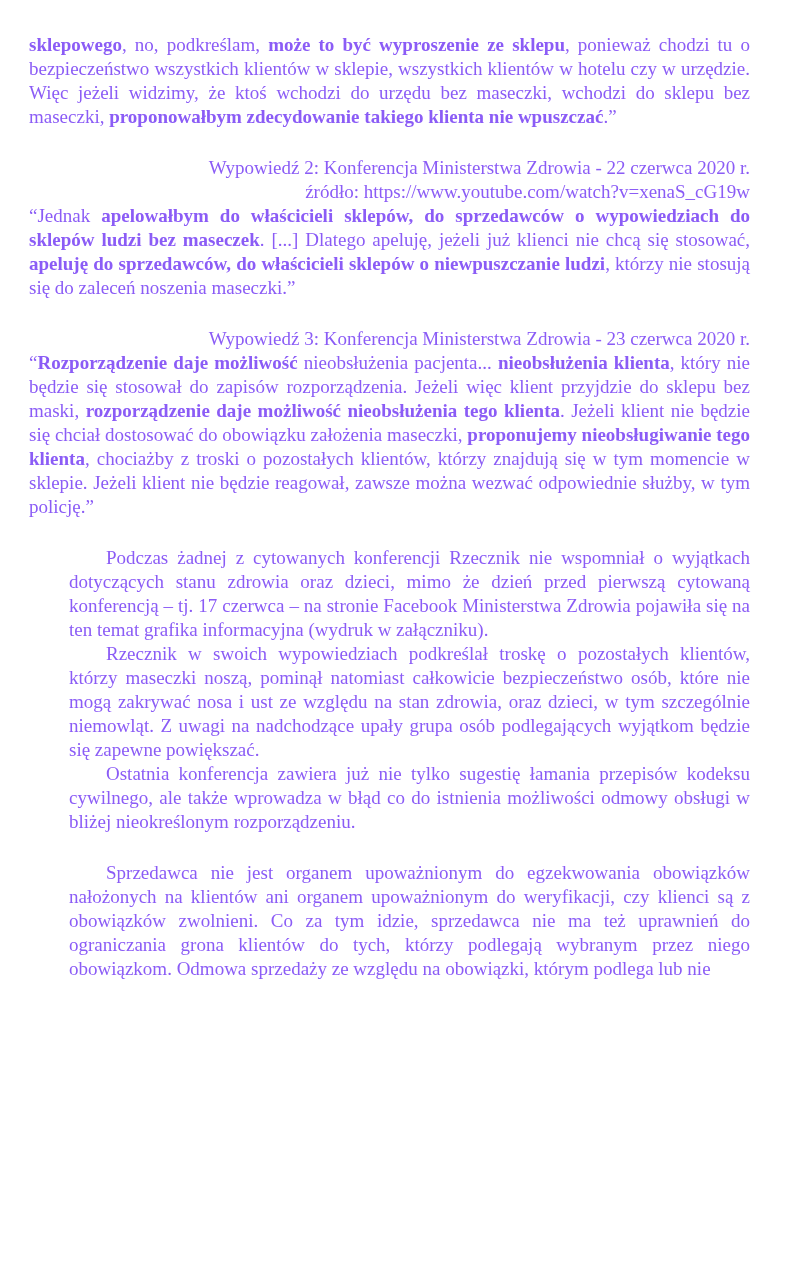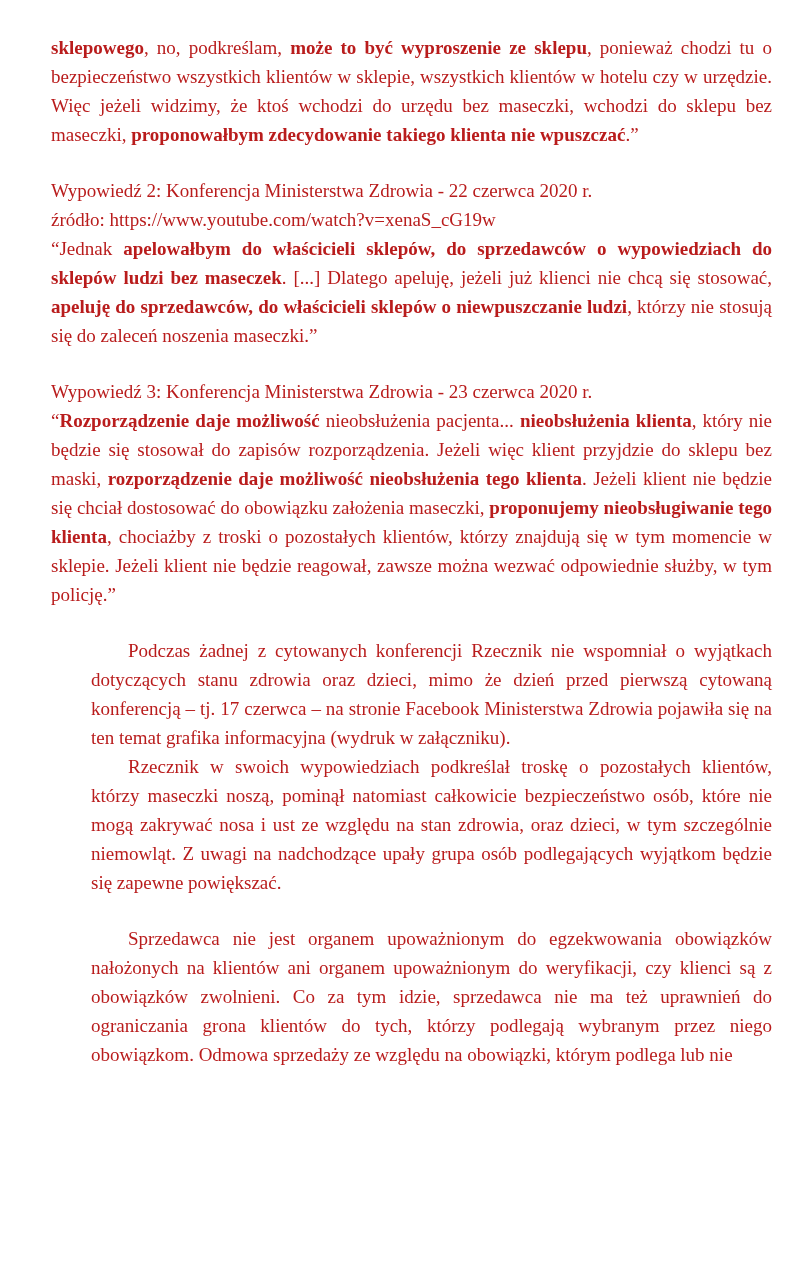--- a/index.html
+++ b/index.html
@@ -1,31 +1,31 @@
 <!DOCTYPE html>
 <html><head>
   <meta charset="utf-8">
   <style>
     html, body { margin: 0; padding: 0; background: #ffffff; }
     body { width: 810px; height: 1262px; overflow: hidden; }
     .page {
       position: absolute;
-      left: 51px;
+      left: 29px;
       top: 33px;
       width: 721px;
       font-family: "Liberation Serif", serif;
       font-size: 19px;
-      line-height: 29px;
-      color: #b91c1c;
+      line-height: 24px;
+      color: #8b5cf6;
     }
     p { margin: 0; text-align: justify; }
     .gap { height: 27px; }
     .indent { text-indent: 37px; margin-left: 40px; }
     b { font-weight: bold; }
-    .meta { text-align: left; }
+    .meta { text-align: right; }
     .src-wide { text-align: justify; text-align-last: left; word-spacing: 3px; }
   </style>
 </head>
 <body>
 
 <div class="page">
 
   <p><b>sklepowego</b><span>, no, podkreślam, </span><b>może to być wyproszenie ze sklepu</b><span>, ponieważ chodzi tu o bezpieczeństwo wszystkich klientów w sklepie, wszystkich klientów w hotelu czy w urzędzie. Więc jeżeli widzimy, że ktoś wchodzi do urzędu bez maseczki, wchodzi do sklepu bez maseczki, </span><b>proponowałbym zdecydowanie takiego klienta nie wpuszczać</b><span>.”</span></p>
 
   <div class="gap"></div>
@@ -36,18 +36,19 @@
 
   <div class="gap"></div>
 
   <p class="meta">Wypowiedź 3: Konferencja Ministerstwa Zdrowia - 23 czerwca 2020 r.</p>
   <p><span>“</span><b>Rozporządzenie daje możliwość</b><span> nieobsłużenia pacjenta... </span><b>nieobsłużenia klienta</b><span>, który nie będzie się stosował do zapisów rozporządzenia. Jeżeli więc klient przyjdzie do sklepu bez maski, </span><b>rozporządzenie daje możliwość nieobsłużenia tego klienta</b><span>. Jeżeli klient nie będzie się chciał dostosować do obowiązku założenia maseczki, </span><b>proponujemy nieobsługiwanie tego klienta</b><span>, chociażby z troski o pozostałych klientów, którzy znajdują się w tym momencie w sklepie. Jeżeli klient nie będzie reagował, zawsze można wezwać odpowiednie służby, w tym policję.”</span></p>
 
   <div class="gap"></div>
 
   <p class="indent">Podczas żadnej z cytowanych konferencji Rzecznik nie wspomniał o wyjątkach dotyczących stanu zdrowia oraz dzieci, mimo że dzień przed pierwszą cytowaną konferencją – tj. 17 czerwca – na stronie Facebook Ministerstwa Zdrowia pojawiła się na ten temat grafika informacyjna (wydruk w załączniku).</p>
   <p class="indent">Rzecznik w swoich wypowiedziach podkreślał troskę o pozostałych klientów, którzy maseczki noszą, pominął natomiast całkowicie bezpieczeństwo osób, które nie mogą zakrywać nosa i ust ze względu na stan zdrowia, oraz dzieci, w tym szczególnie niemowląt. Z uwagi na nadchodzące upały grupa osób podlegających wyjątkom będzie się zapewne powiększać.</p>
+  <p class="indent">Ostatnia konferencja zawiera już nie tylko sugestię łamania przepisów kodeksu cywilnego, ale także wprowadza w błąd co do istnienia możliwości odmowy obsługi w bliżej nieokreślonym rozporządzeniu.</p>
 
   <div class="gap"></div>
 
   <p class="indent">Sprzedawca nie jest organem upoważnionym do egzekwowania obowiązków nałożonych na klientów ani organem upoważnionym do weryfikacji, czy klienci są z obowiązków zwolnieni. Co za tym idzie, sprzedawca nie ma też uprawnień do ograniczania grona klientów do tych, którzy podlegają wybranym przez niego obowiązkom. Odmowa sprzedaży ze względu na obowiązki, którym podlega lub nie</p>
 
 </div>
 
 </body></html>

